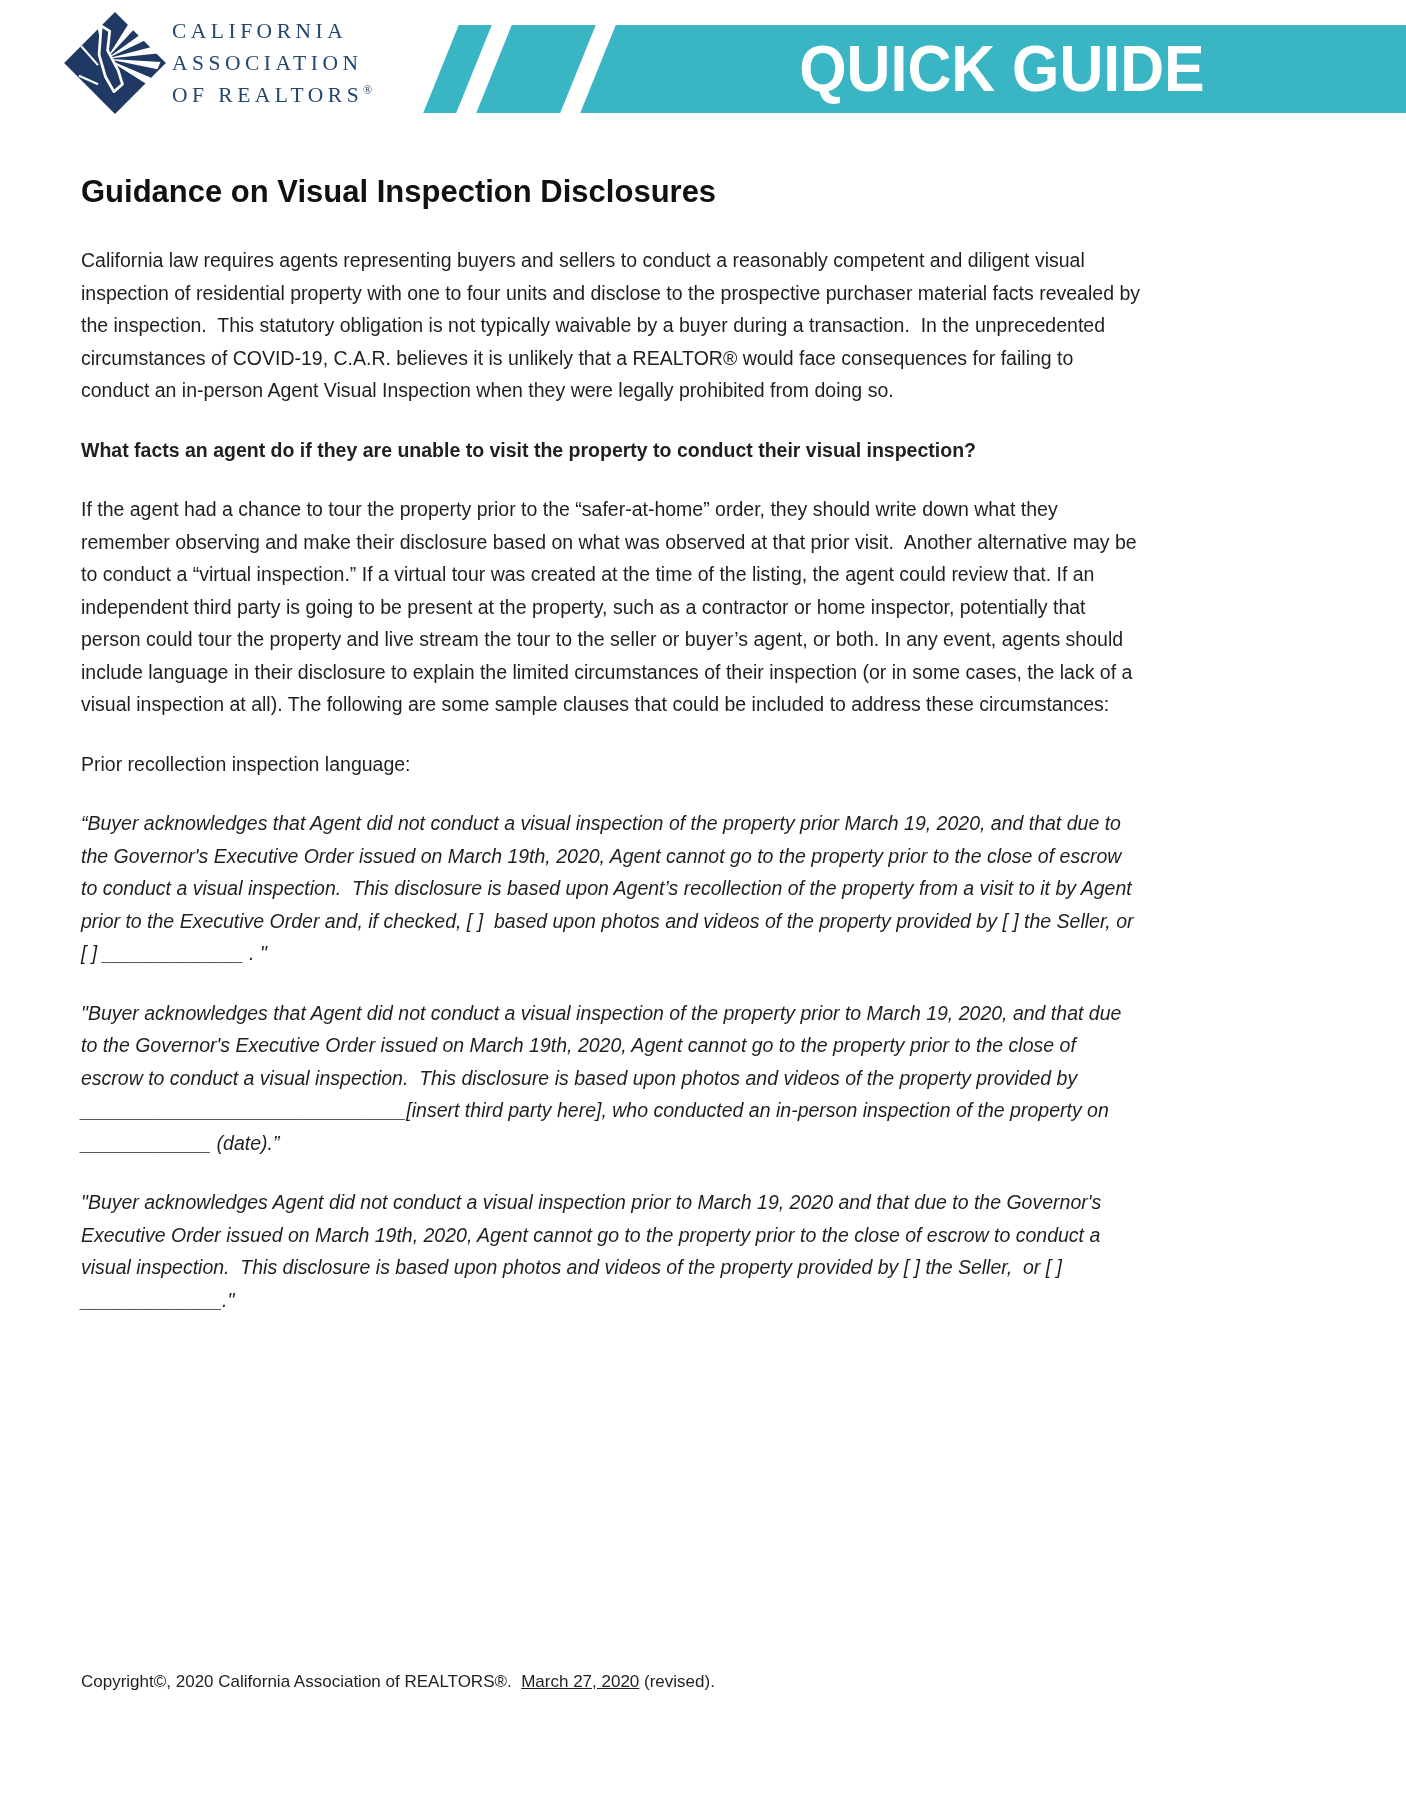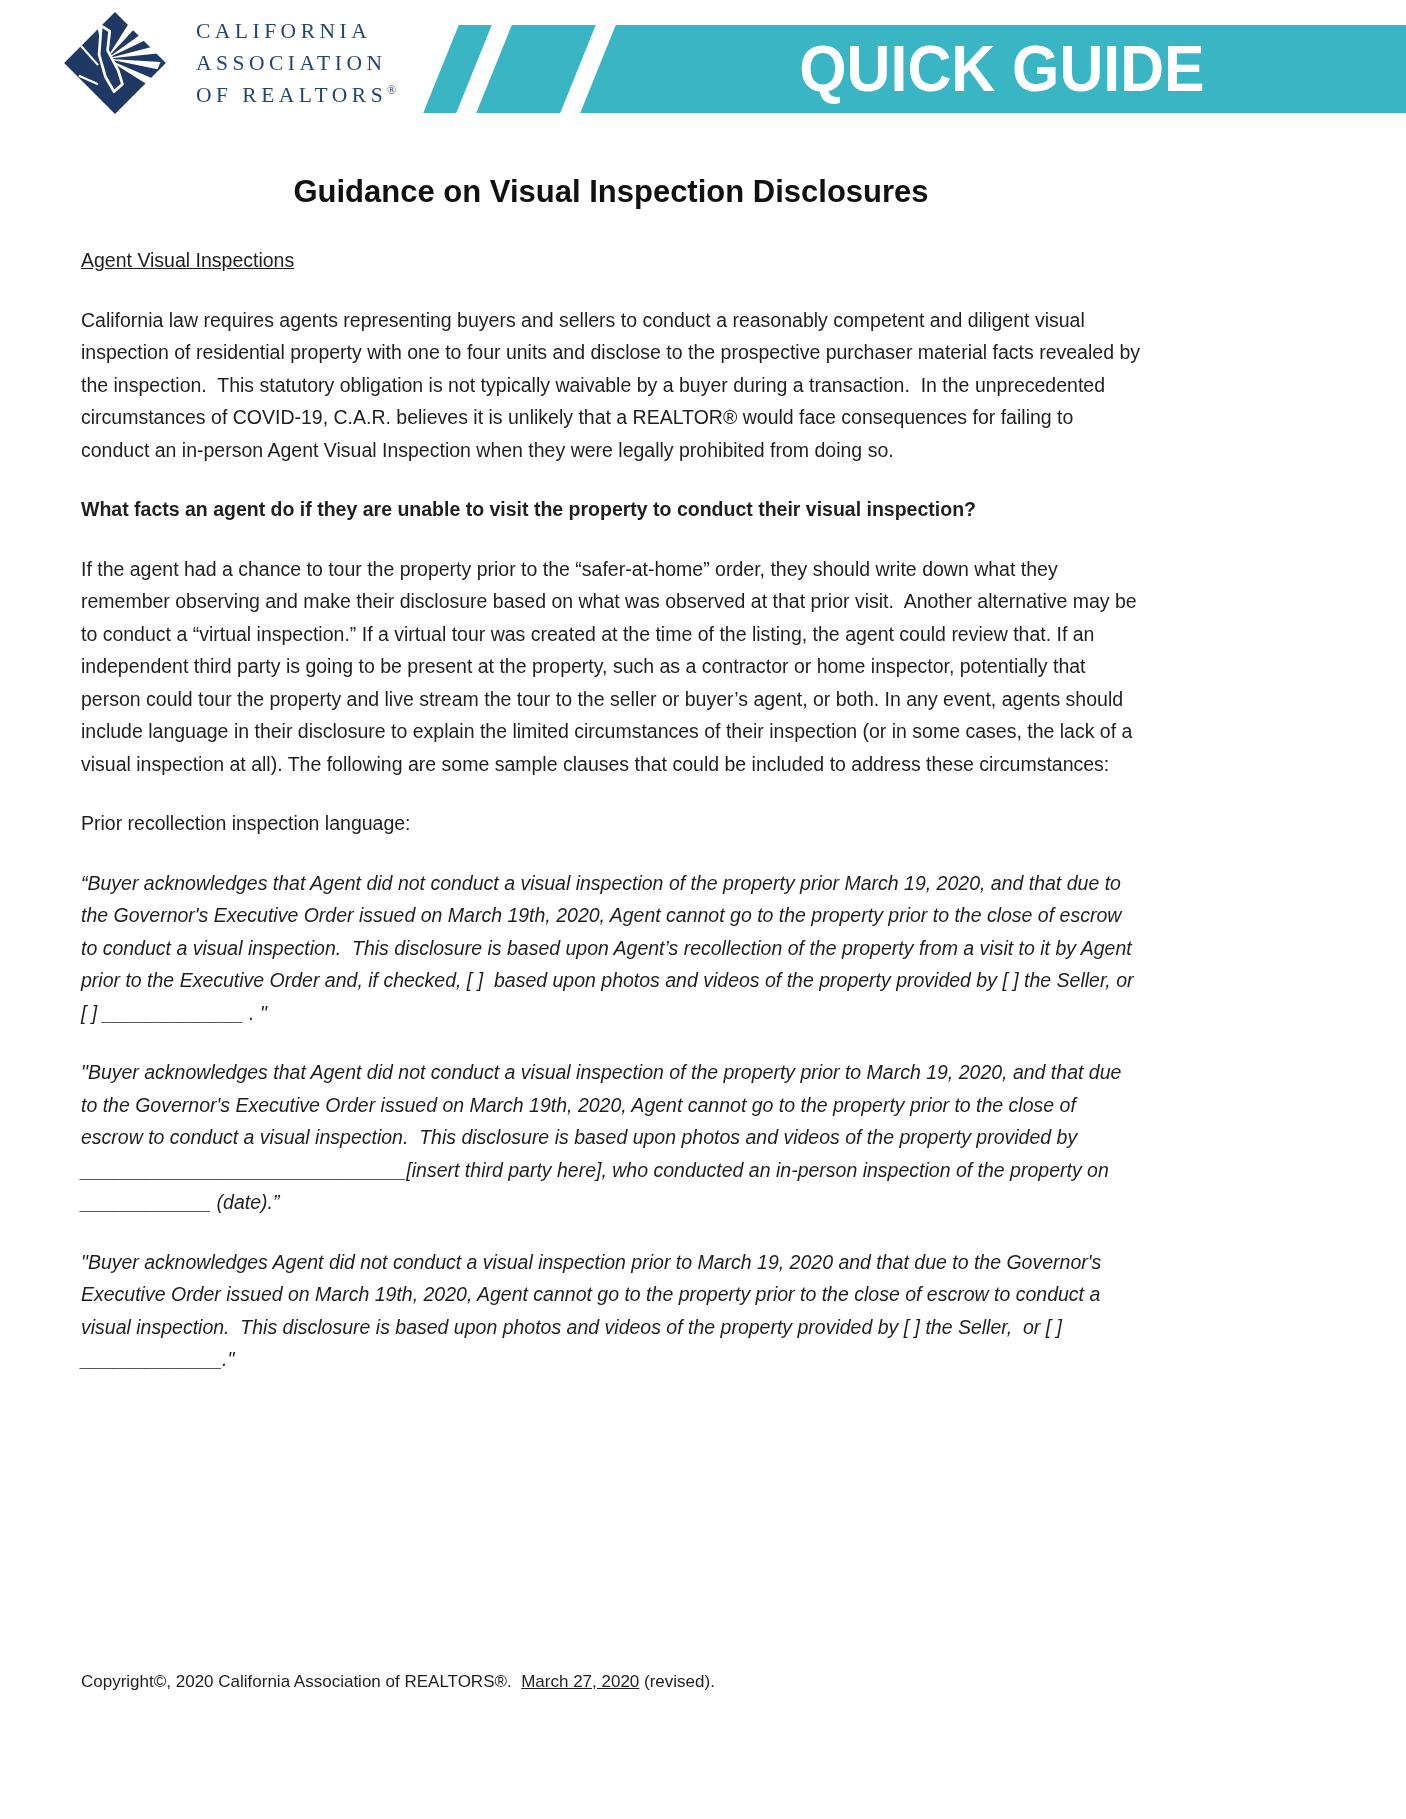--- a/index.html
+++ b/index.html
@@ -3,42 +3,42 @@
 <meta charset="utf-8">
 <style>
   html,body { margin:0; padding:0; background:#ffffff; }
   .page {
     position:relative; width:1406px; height:1819px; background:#ffffff;
     overflow:hidden; font-family:"Liberation Sans", sans-serif; color:#1c1c1c;
   }
 
   
   .header { position:absolute; top:0; left:0; right:0; height:135px; }
-  .logo { position:absolute; left:62px; top:10px; display:flex; align-items:center; gap:28px; }
+  .logo { position:absolute; left:62px; top:10px; display:flex; align-items:center; gap:4px; }
   .logo-mark { width:106px; height:106px; flex:0 0 auto; }
   .logo-text {
     font-family:"Liberation Serif", serif; color:#24466e;
     font-size:21.5px; letter-spacing:4.5px; line-height:1.5; white-space:nowrap;
   }
   .logo-text .reg { font-size:12px; vertical-align:super; letter-spacing:0; }
 
   .banner-stripe { position:absolute; top:25px; height:88px; transform:skewX(-22deg); }
   .stripe-1 { left:441px; width:33px; }
   .stripe-2 { left:494px; width:84px; }
   .stripe-main { left:598px; width:860px; }
   .banner-text {
     position:absolute; left:598px; right:0; top:25px; height:88px; line-height:88px;
     text-align:center; font-weight:700; font-size:64px; color:#ffffff;
     letter-spacing:0px; transform:scaleX(0.95);
   }
 
   
   .content { position:absolute; left:81px; top:148px; width:1060px; }
   h1.doc-title {
-    font-size:31px; font-weight:700; text-align:center; color:#111111;
+    font-size:31px; font-weight:700; color:#111111;
     margin:26px 0 34px 0; letter-spacing:0;
   }
   .content p {
     font-size:19.5px; line-height:1.667; margin:27px 0;
     white-space:pre-wrap; color:#1f1f1f;
   }
   .u-head { text-decoration:underline; }
   .bold { font-weight:700; }
   .italic { font-style:italic; }
 
@@ -86,21 +86,20 @@
     <div class="banner-stripe stripe-1" style="background:#39b5c3;"></div>
     <div class="banner-stripe stripe-2" style="background:#39b5c3;"></div>
     <div class="banner-stripe stripe-main" style="background:#39b5c3;"></div>
     <div class="banner-text">QUICK GUIDE</div>
   </div>
 
   <div class="content">
 
     <h1 class="doc-title">Guidance on Visual Inspection Disclosures</h1>
 
-    <p class="u-head">Agent Visual Inspections</p>
 
     <p>California law requires agents representing buyers and sellers to conduct a reasonably competent and diligent visual inspection of residential property with one to four units and disclose to the prospective purchaser material facts revealed by the inspection.  This statutory obligation is not typically waivable by a buyer during a transaction.  In the unprecedented circumstances of COVID-19, C.A.R. believes it is unlikely that a REALTOR® would face consequences for failing to conduct an in-person Agent Visual Inspection when they were legally prohibited from doing so.</p>
 
     <p class="bold">What facts an agent do if they are unable to visit the property to conduct their visual inspection?</p>
 
     <p>If the agent had a chance to tour the property prior to the “safer-at-home” order, they should write down what they remember observing and make their disclosure based on what was observed at that prior visit.  Another alternative may be to conduct a “virtual inspection.” If a virtual tour was created at the time of the listing, the agent could review that. If an independent third party is going to be present at the property, such as a contractor or home inspector, potentially that person could tour the property and live stream the tour to the seller or buyer’s agent, or both. In any event, agents should include language in their disclosure to explain the limited circumstances of their inspection (or in some cases, the lack of a visual inspection at all). The following are some sample clauses that could be included to address these circumstances:</p>
 
     <p>Prior recollection inspection language:</p>
 
     <p class="italic">“Buyer acknowledges that Agent did not conduct a visual inspection of the property prior March 19, 2020, and that due to the Governor's Executive Order issued on March 19th, 2020, Agent cannot go to the property prior to the close of escrow to conduct a visual inspection.  This disclosure is based upon Agent’s recollection of the property from a visit to it by Agent prior to the Executive Order and, if checked, [ ]  based upon photos and videos of the property provided by [ ] the Seller, or [ ] _____________ . "</p>

